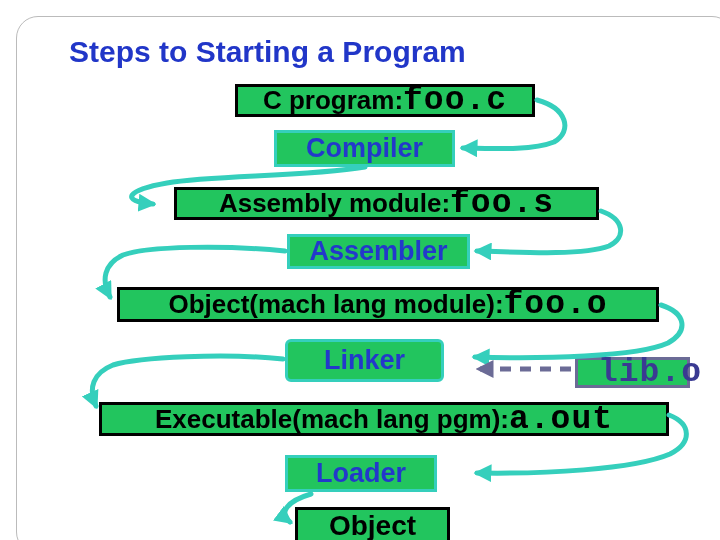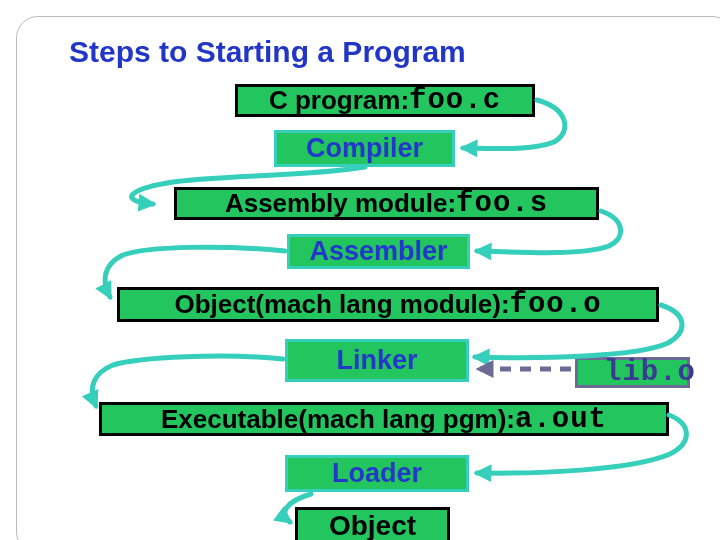--- a/index.html
+++ b/index.html
@@ -3,21 +3,21 @@
 <meta charset="utf-8">
 <style>
   html,body{margin:0;padding:0;background:#ffffff;}
   body{width:720px;height:540px;overflow:hidden;font-family:"Liberation Sans",sans-serif;}
   .slide{position:relative;width:716px;height:536px;margin:16px;border:1px solid #bbbbbb;border-radius:22px;background:#ffffff;}
   .title{position:absolute;left:52px;top:18px;font-size:30px;font-weight:bold;color:#2136c8;letter-spacing:0px;white-space:nowrap;}
   .box{position:absolute;display:flex;align-items:center;justify-content:center;background:#22c55e;white-space:nowrap;box-sizing:border-box;z-index:2;}
   .artifact{border:3px solid #000000;color:#000000;font-weight:bold;font-size:26px;}
   .tool{border:3px solid #35cfbc;color:#2338cb;font-weight:bold;font-size:27px;}
   .lib{border:3px solid #6b6b96;color:#3a3a92;font-weight:bold;padding-left:35px;}
-  .mono{font-family:"Liberation Mono",monospace;font-weight:bold;font-size:29px;letter-spacing:1px;}
+  .mono{font-family:"Liberation Mono",monospace;font-weight:bold;font-size:33px;letter-spacing:1px;}
   .arrows{position:absolute;left:0;top:0;width:720px;height:540px;z-index:3;pointer-events:none;}
 </style>
 </head>
 <body>
 
 <div class="slide">
 
   <div class="title">Steps to Starting a Program</div>
 
   <div class="box artifact" style="left:218px;top:67px;width:300px;height:33px;">
@@ -36,34 +36,34 @@
 
   <div class="box tool" style="left:270px;top:217px;width:183px;height:35px;">
     <span>Assembler</span>
   </div>
 
   <div class="box artifact" style="left:100px;top:270px;width:542px;height:35px;">
     <span>Object(mach lang module): </span>
       <span class="mono">foo.o</span>
   </div>
 
-  <div class="box tool" style="left:268px;top:322px;width:184px;height:43px;">
+  <div class="box tool" style="left:268px;top:322px;width:159px;height:43px;border-radius:6px;">
     <span>Linker</span>
   </div>
 
   <div class="box lib" style="left:558px;top:340px;width:115px;height:31px;">
     <span class="mono">lib.o</span>
   </div>
 
   <div class="box artifact" style="left:82px;top:385px;width:570px;height:34px;">
     <span>Executable(mach lang pgm): </span>
       <span class="mono">a.out</span>
   </div>
 
-  <div class="box tool" style="left:268px;top:438px;width:184px;height:37px;">
+  <div class="box tool" style="left:268px;top:438px;width:152px;height:37px;">
     <span>Loader</span>
   </div>
 
   <div class="box artifact" style="left:278px;top:490px;width:155px;height:38px;font-size:28px;">
     <span>Object</span>
   </div>
 
   <svg class="arrows" viewBox="0 0 720 540">
     <defs>
       <marker id="mTeal" markerWidth="3.6" markerHeight="3.6" refX="2.9" refY="1.8" orient="auto" markerUnits="strokeWidth">

